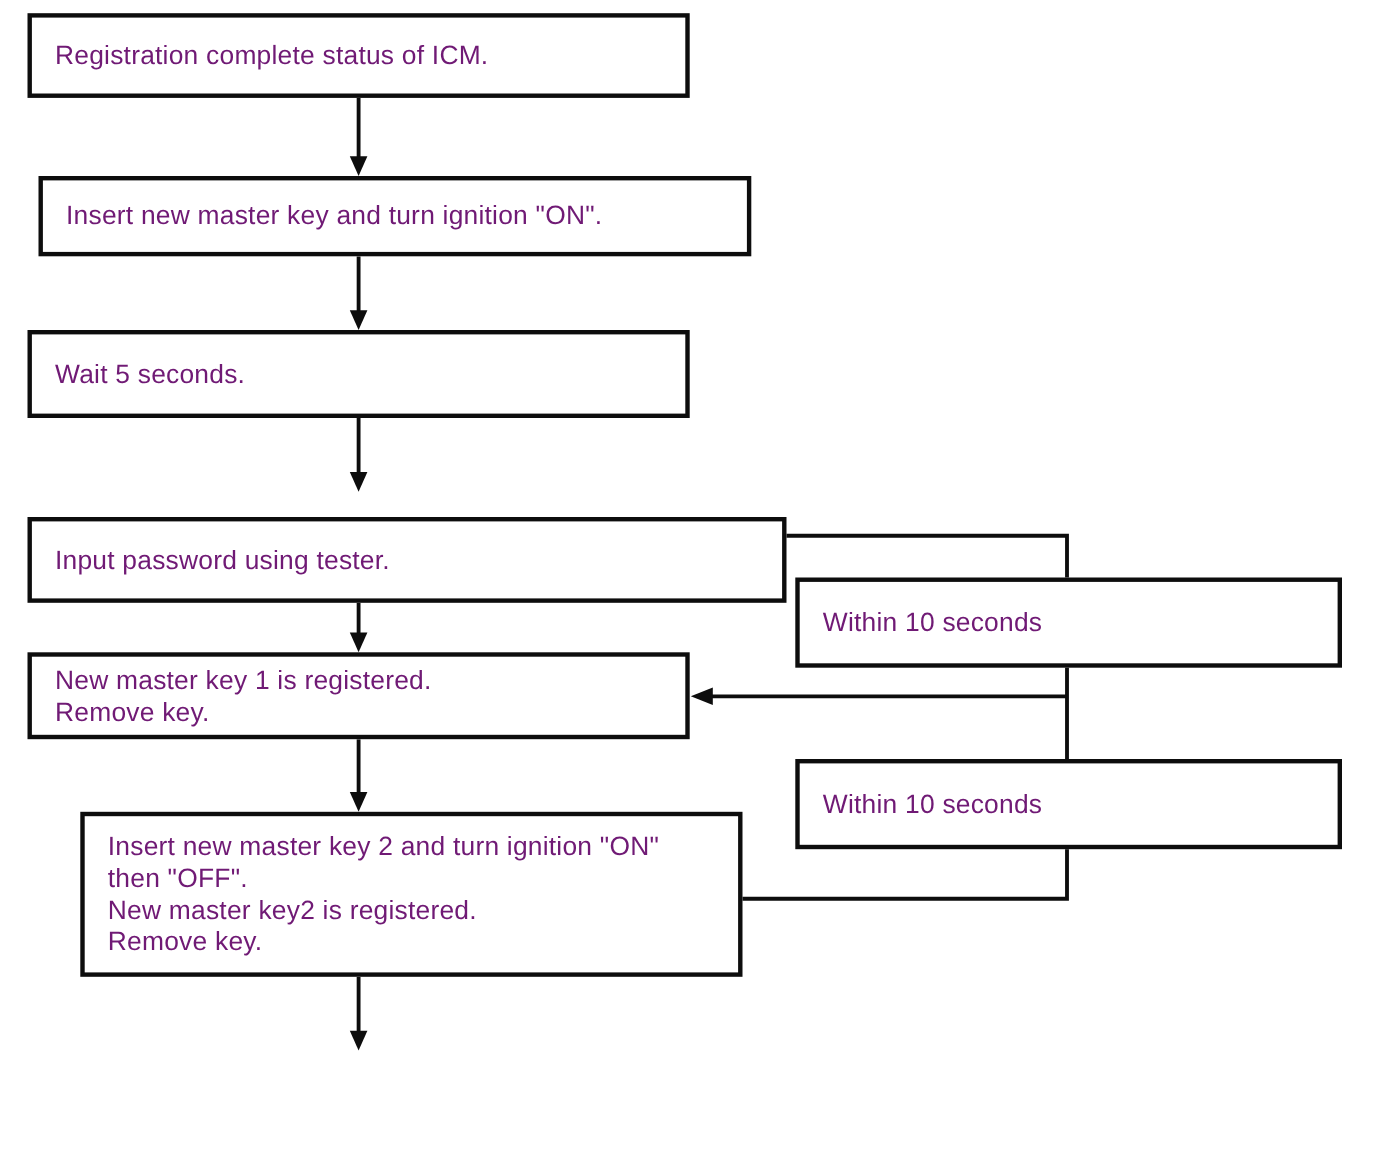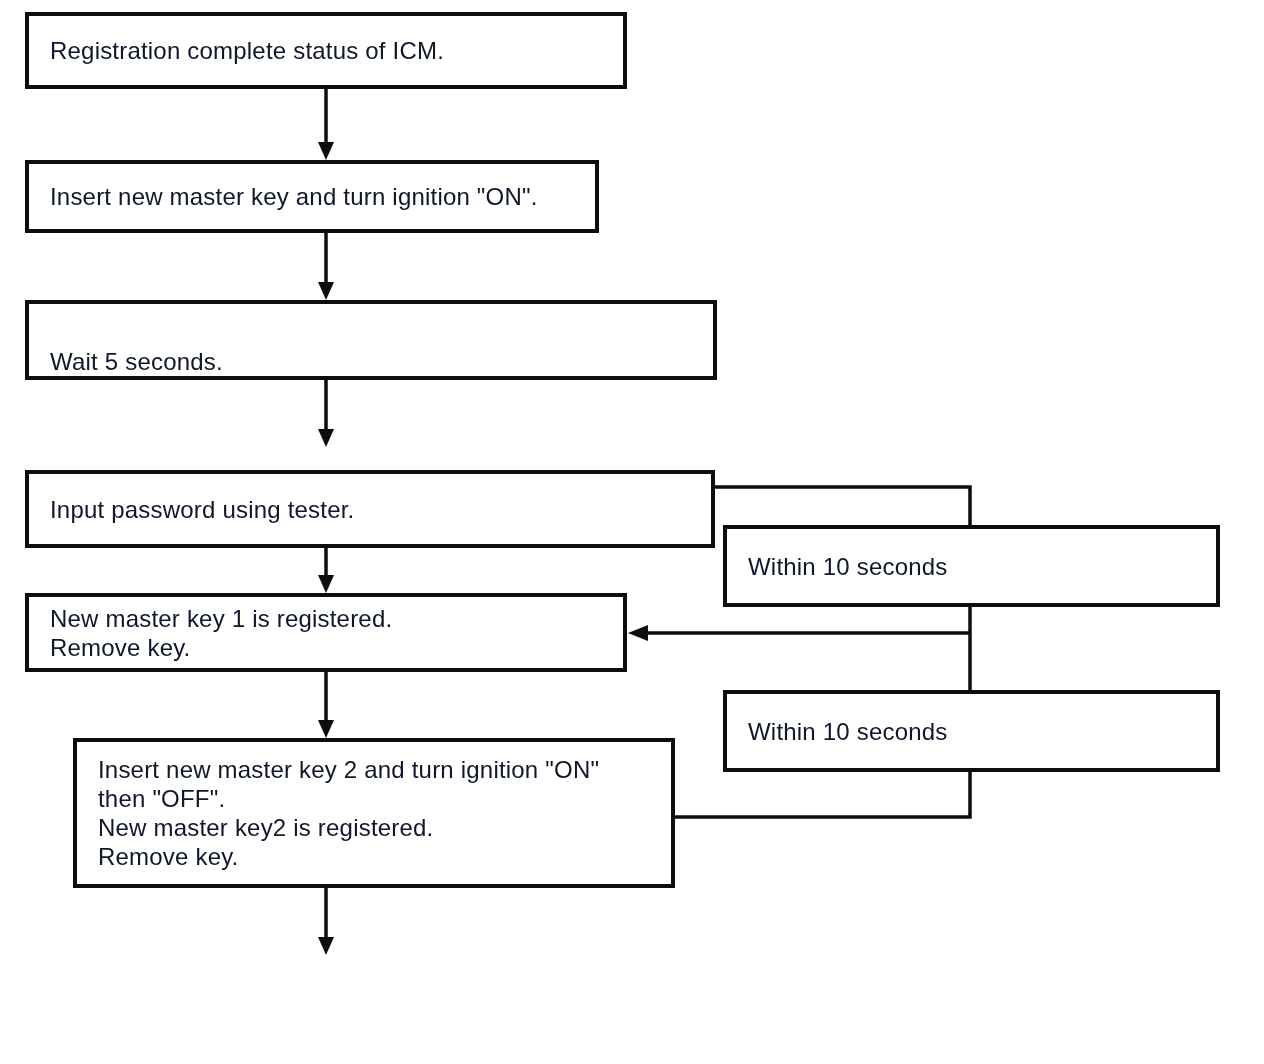--- a/index.html
+++ b/index.html
@@ -6,21 +6,21 @@
     margin: 0;
     padding: 0;
     background: #ffffff;
   }
   .canvas {
     position: relative;
     width: 1264px;
     height: 1064px;
     background: #ffffff;
     font-family: "Liberation Sans", sans-serif;
-    color: #0f172a;
+    color: #701a75;
     overflow: hidden;
   }
   .connectors {
     position: absolute;
     left: 0;
     top: 0;
     width: 1264px;
     height: 1064px;
     z-index: 0;
   }
@@ -37,22 +37,22 @@
     display: block;
     padding-left: 21px;
     padding-right: 12px;
     font-size: 24px;
     line-height: 29px;
     white-space: pre-line;
     letter-spacing: 0.2px;
   }
   
   #step-1 { left: 25px;  top: 12px;  width: 602px; height: 77px; }
-  #step-2 { left: 25px;  top: 160px; width: 574px; height: 73px; }
-  #step-3 { left: 25px;  top: 300px; width: 692px; height: 80px; align-items: flex-end; }
+  #step-2 { left: 35px;  top: 160px; width: 648px; height: 73px; }
+  #step-3 { left: 25px;  top: 300px; width: 602px; height: 80px; }
   #step-4 { left: 25px;  top: 470px; width: 690px; height: 78px; }
   #step-5 { left: 25px;  top: 593px; width: 602px; height: 79px; }
   #step-6 { left: 25px;  top: 738px; width: 602px; height: 150px; margin-left: 48px; }
   #step-7 { left: 25px;  top: 955px; width: 602px; height: 79px; }
   
   #timing-1 { left: 723px; top: 525px; width: 497px; height: 82px; }
   #timing-2 { left: 723px; top: 690px; width: 497px; height: 82px; }
   svg line, svg polyline {
     stroke: #0d0d0d;
     stroke-width: 3.5;

